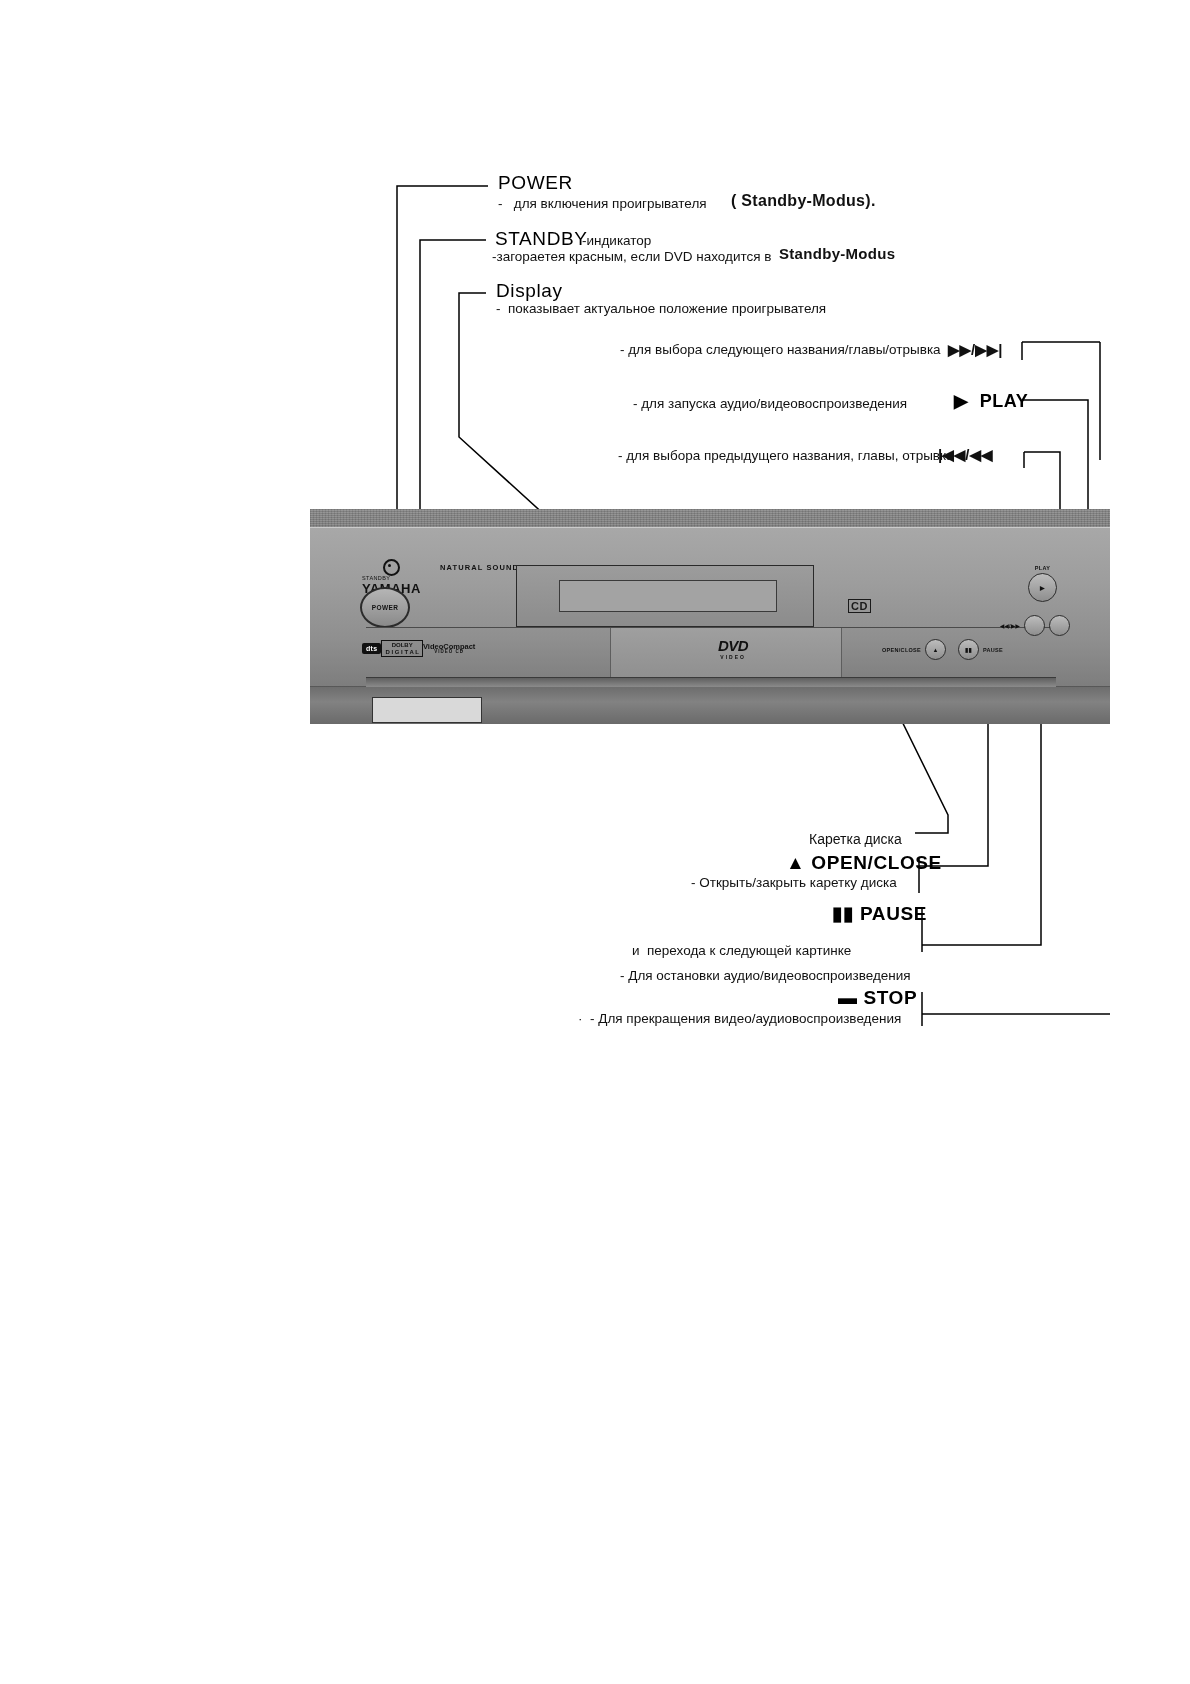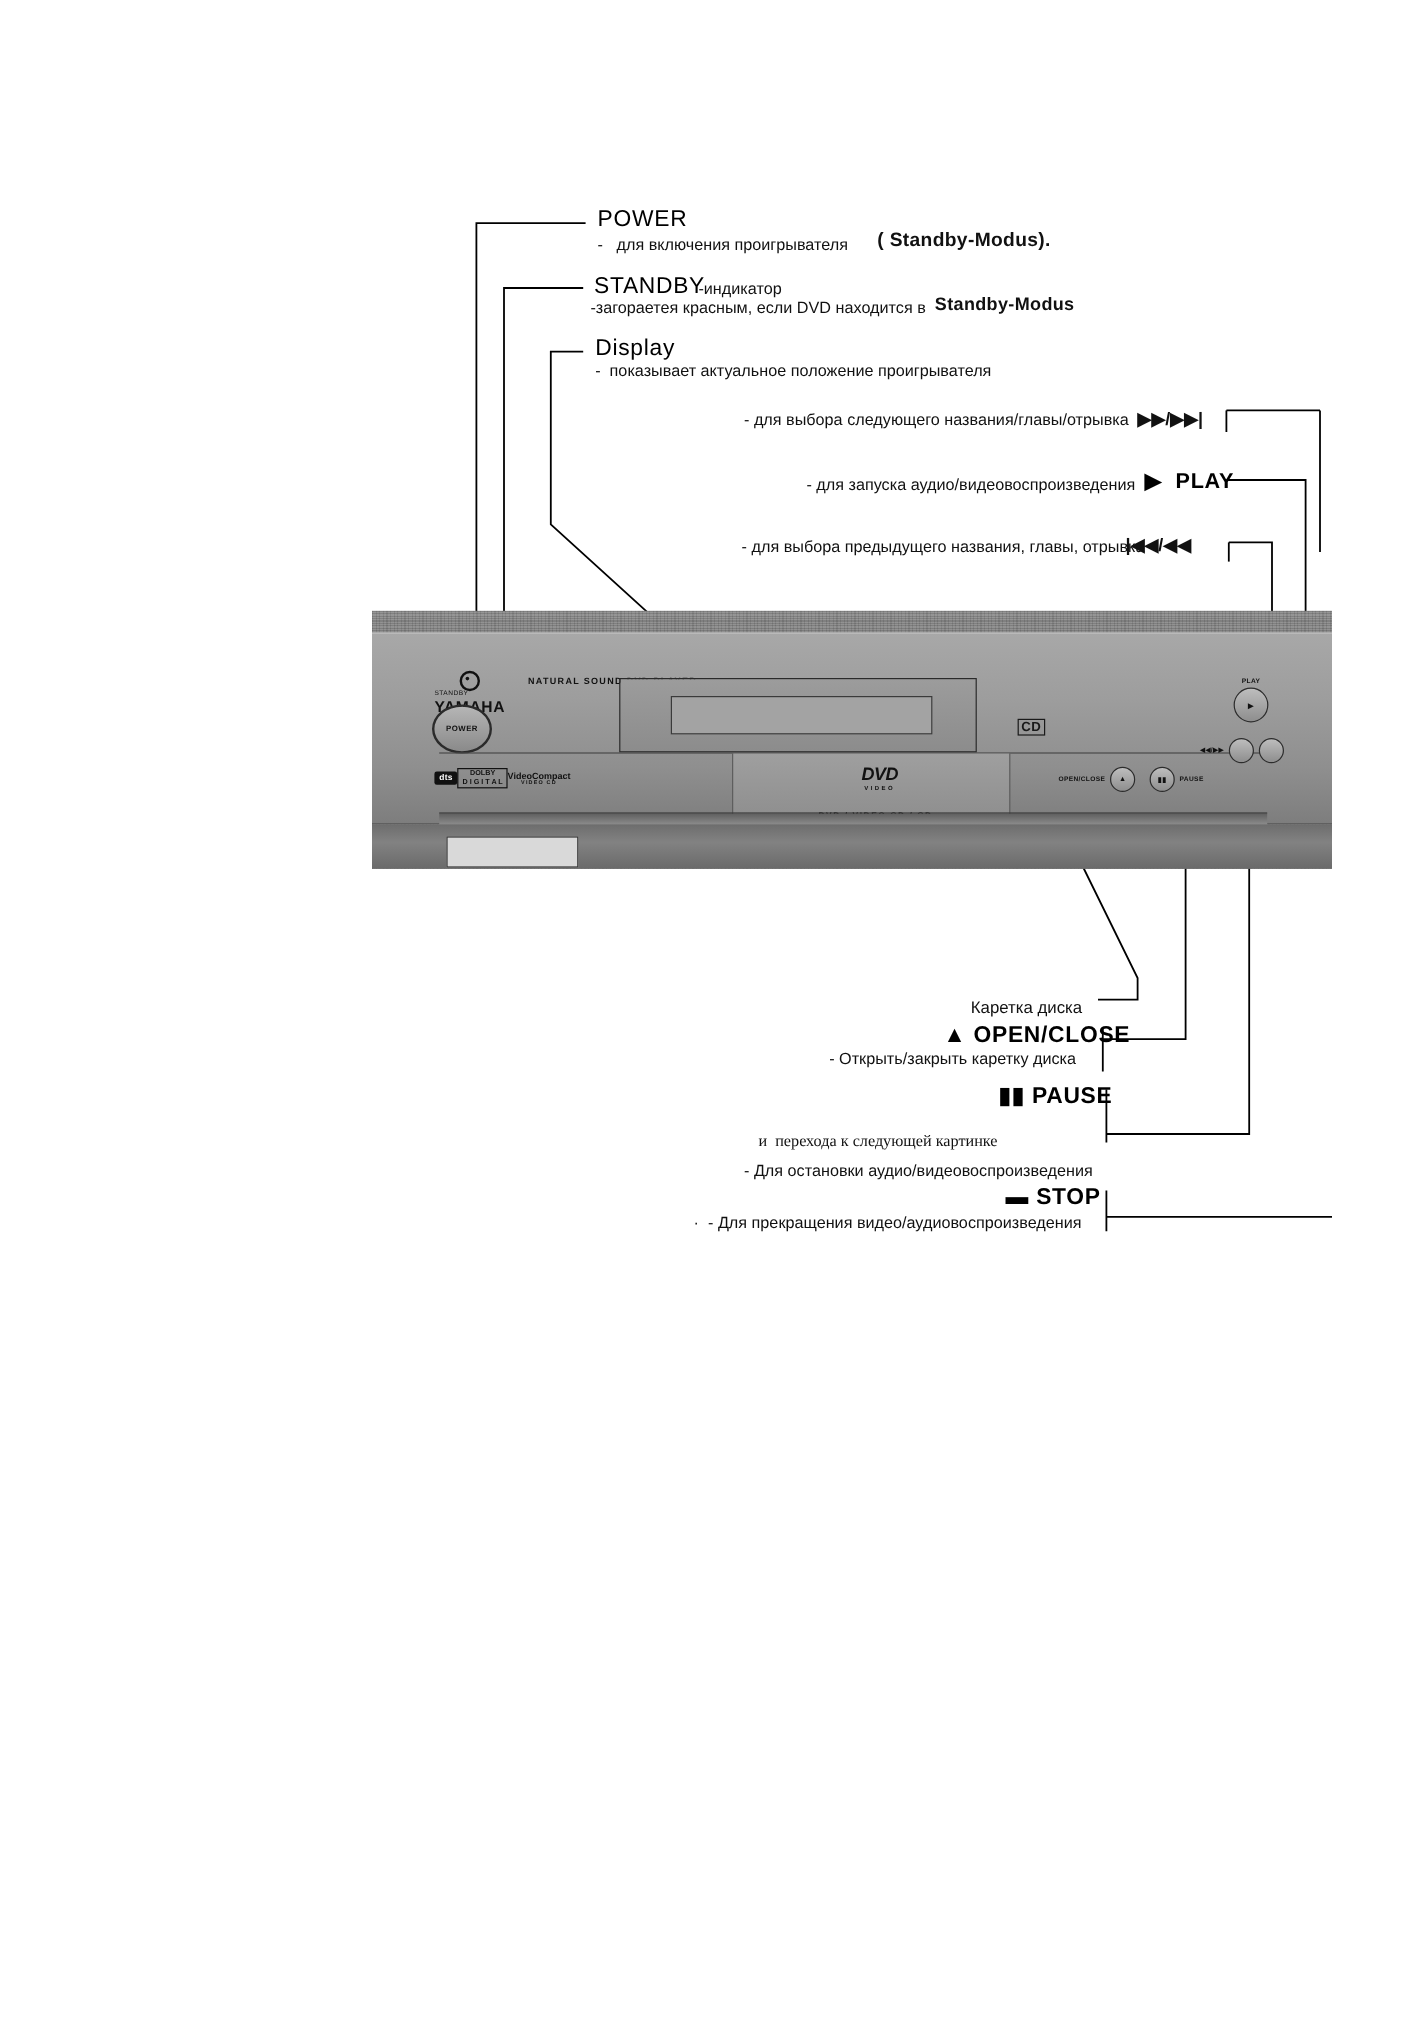--- a/index.html
+++ b/index.html
@@ -334,34 +334,34 @@
   <div class="t sm" style="left:582px; top:233px;">-индикатор</div>
   <div class="t sm" style="left:492px; top:249px;">-загораетея красным, если DVD находится в</div>
   <div class="t hd-l" style="left:779px; top:245px; font-size:15px;">Standby-Modus</div>
 
   <div class="t hd" style="left:496px; top:280px;">Display</div>
   <div class="t sm" style="left:496px; top:301px;">-  показывает актуальное положение проигрывателя</div>
 
   <div class="t sm" style="left:620px; top:342px;text-align:center;">- для выбора следующего названия/главы/отрывка</div>
   <div class="t sm bold" style="left:948px; top:341px; font-size:15px;">▶▶/▶▶|</div>
 
-  <div class="t sm" style="left:672px; top:396px;">- для запуска аудио/видеовоспроизведения</div>
+  <div class="t sm" style="left:633px; top:396px;">- для запуска аудио/видеовоспроизведения</div>
   <div class="t hd bold" style="left:954px; top:391px; font-size:18px;">▶  PLAY</div>
 
   <div class="t sm" style="left:618px; top:448px;">- для выбора предыдущего названия, главы, отрывка</div>
   <div class="t sm bold" style="left:938px; top:446px; font-size:15px;">|◀◀/◀◀</div>
 
   <div class="t sm" style="left:809px; top:831px; font-size:14px;text-align:center;">Каретка диска</div>
 
   <div class="t hd" style="left:786px; top:852px; font-size:19px; font-weight:600;">▲ OPEN/CLOSE</div>
   <div class="t sm" style="left:691px; top:875px;">- Открыть/закрыть каретку диска</div>
 
   <div class="t hd" style="left:832px; top:903px; font-size:19px; font-weight:600;">▮▮ PAUSE</div>
   <div class="t sm" style="left:620px; top:968px;">- Для остановки аудио/видеовоспроизведения</div>
-  <div class="t sm" style="left:632px; top:943px;font-family:Liberation Serif, serif;">и  перехода к следующей картинке</div>
+  <div class="t sm" style="left:632px; top:943px;">и  перехода к следующей картинке</div>
 
   <div class="t hd" style="left:838px; top:987px; font-size:19px; font-weight:600;">▬ STOP</div>
   <div class="t sm" style="left:578px; top:1011px;">·  - Для прекращения видео/аудиовоспроизведения</div>
 
   <svg class="overlay" viewBox="0 0 1190 1684">
     <g stroke="#000" stroke-width="1.5" fill="none">
 
       <path d="M 488 186 L 397 186 L 397 584"></path>
 
       <path d="M 486 240 L 420 240 L 420 574"></path>

